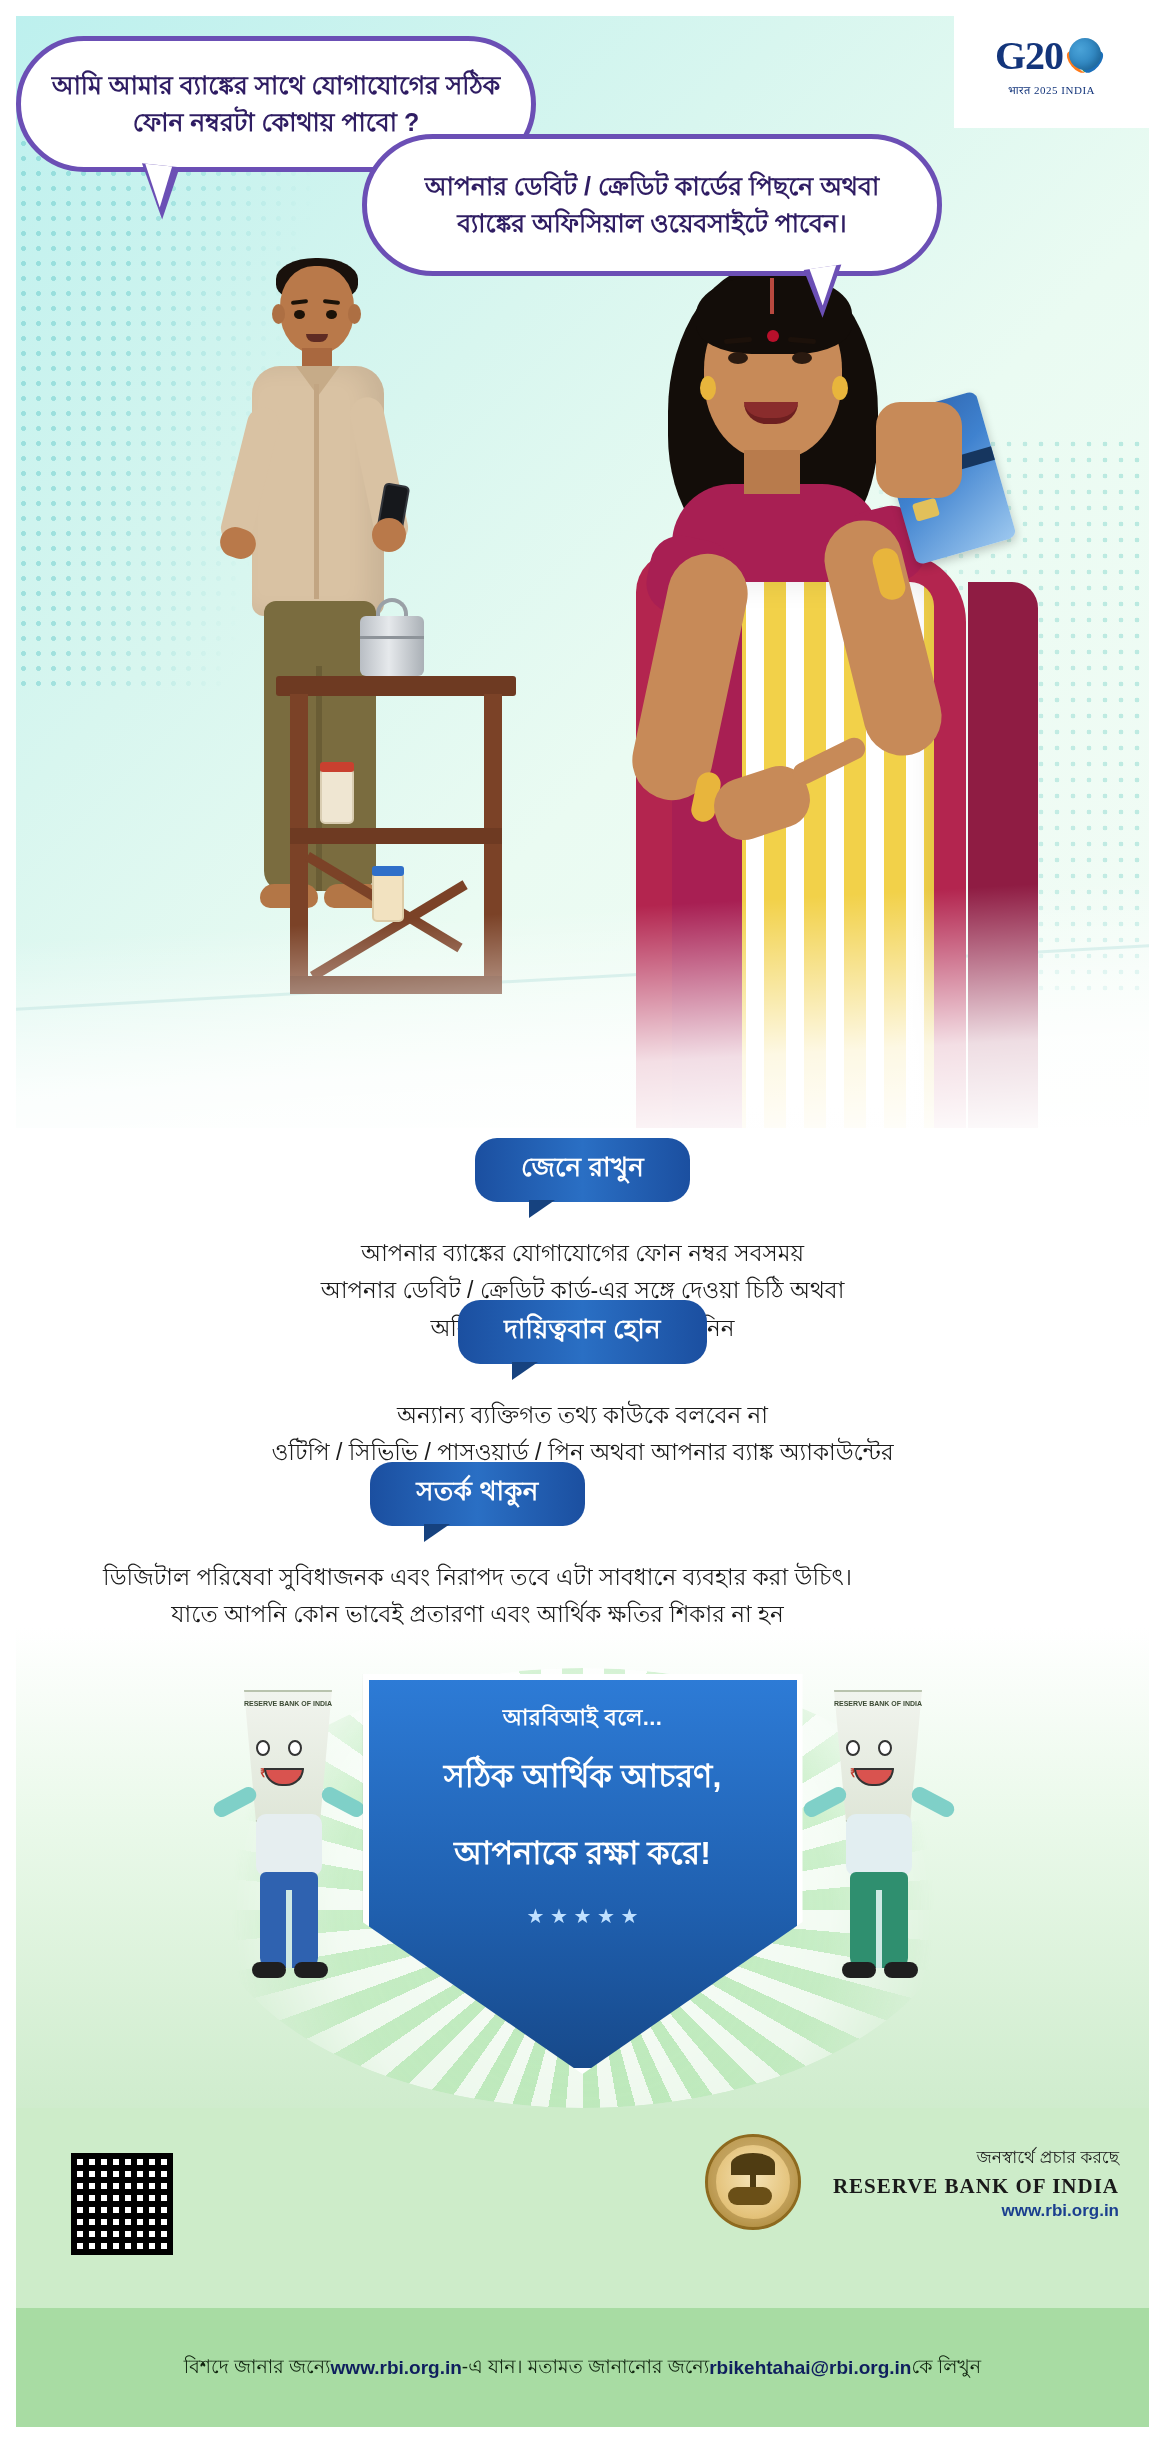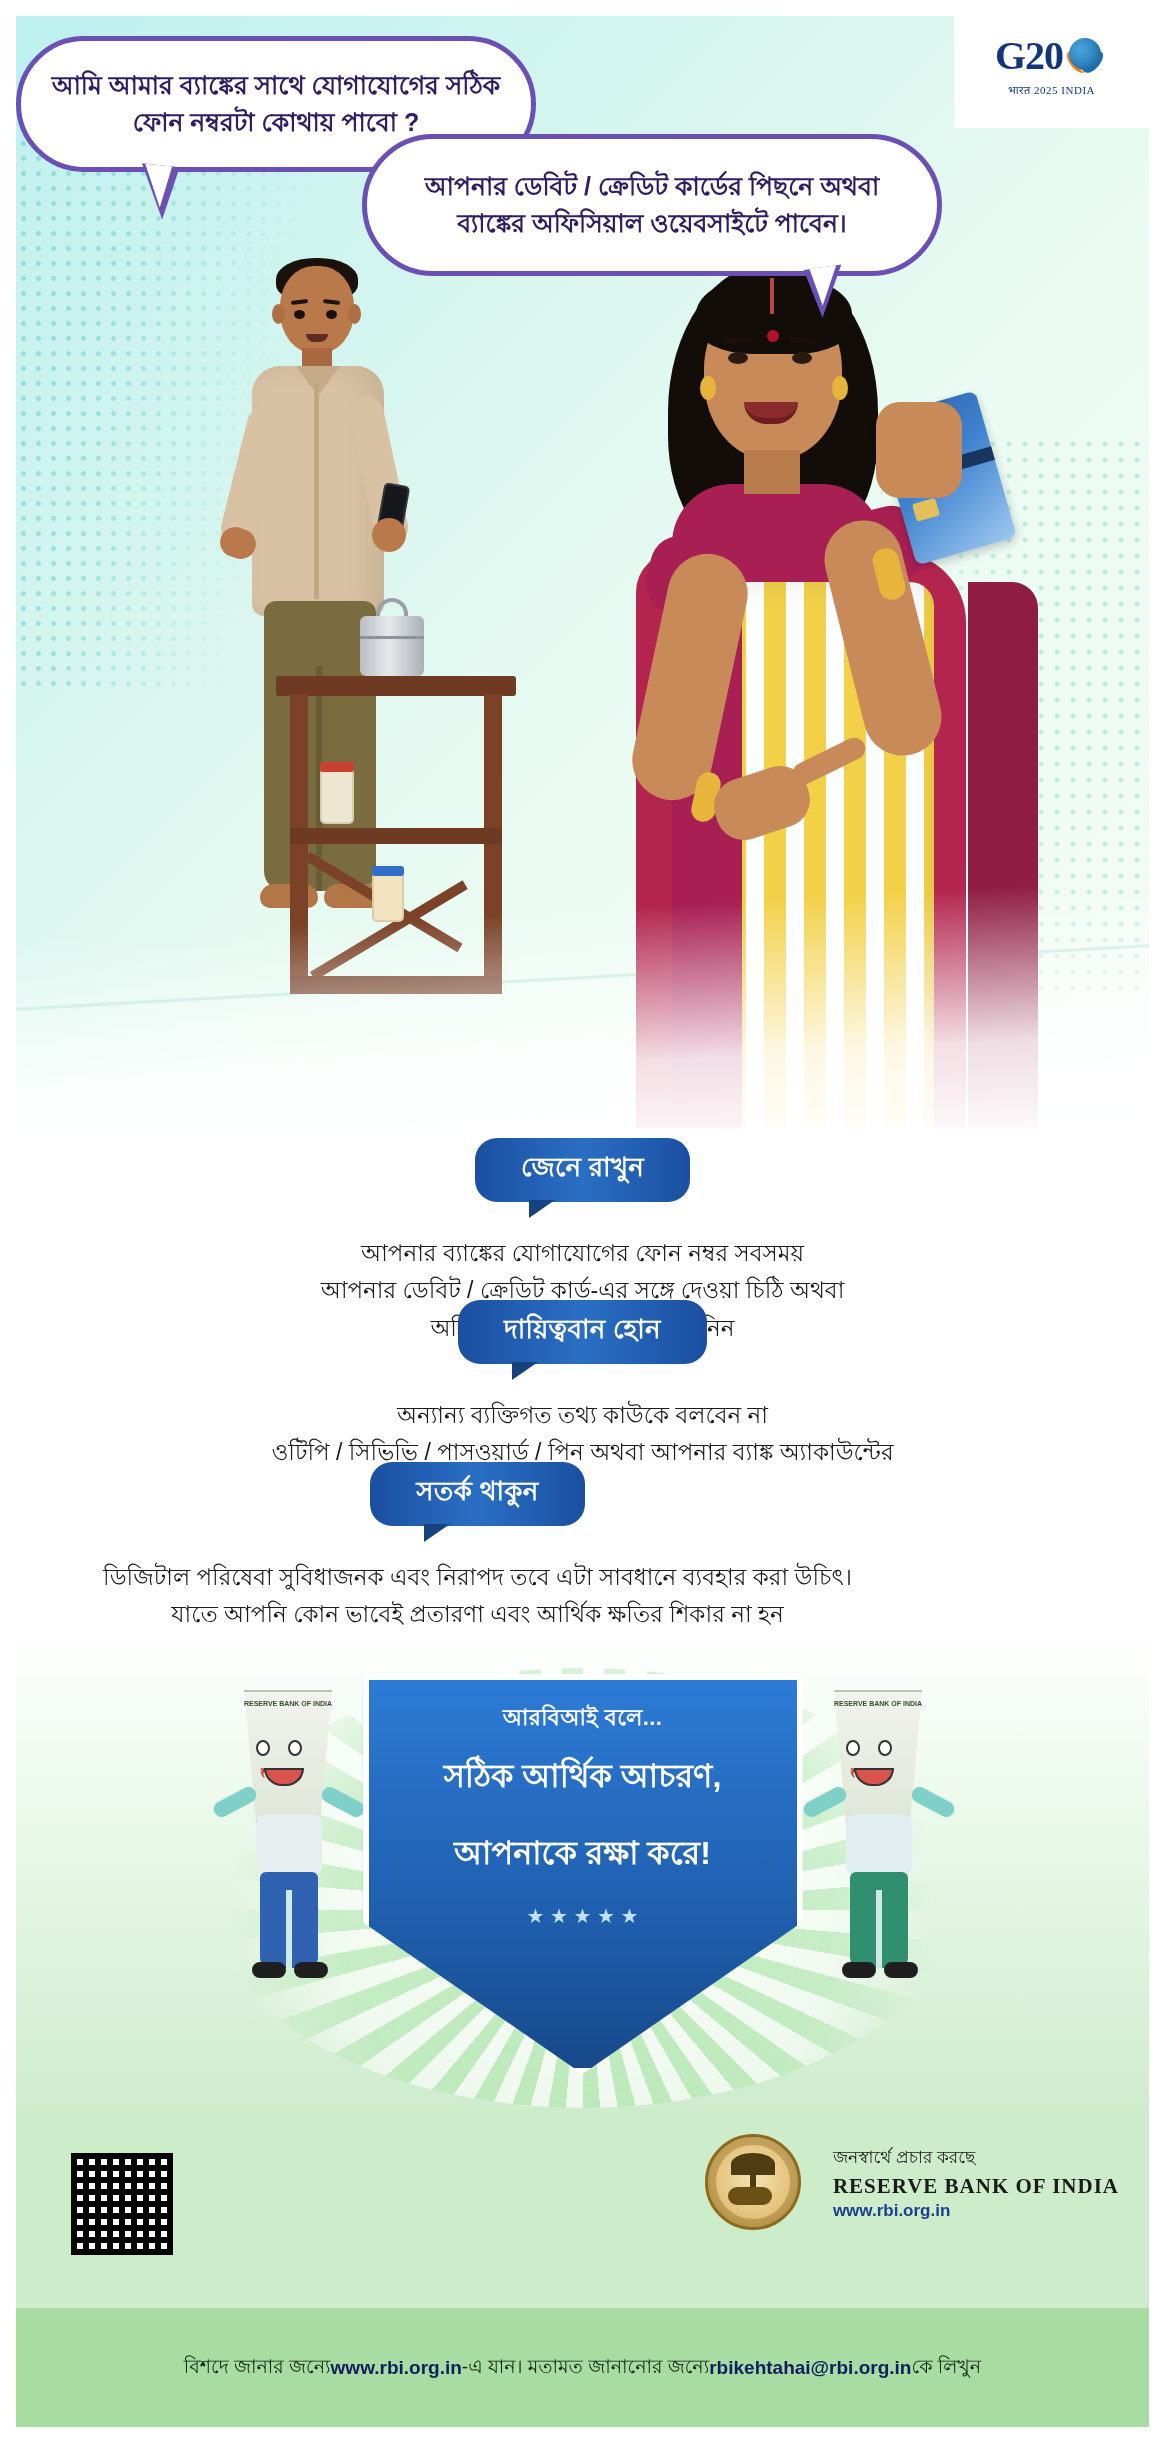--- a/index.html
+++ b/index.html
@@ -382,21 +382,21 @@
     width: 108px; height: 108px;
     background:
       repeating-linear-gradient(0deg,#000 0 6px,#fff 6px 12px),
       repeating-linear-gradient(90deg,#000 0 6px,#fff 6px 12px);
     background-blend-mode: multiply;
     border: 3px solid #cdecc9;
   }
   .rbi-block {
     position: absolute;
     right: 30px; top: 26px;
-    display: flex; align-items: center; gap: 32px;
+    display: flex; align-items: center; gap: 32px; text-align: right;
   }
   .rbi-emblem {
     width: 96px; height: 96px;
     border-radius: 50%;
     background: radial-gradient(circle at 50% 45%, #f5e3b5 0%, #e3c178 60%, #b98f33 100%);
     border: 3px solid #8e6a1f;
     position: relative;
   }
   .rbi-emblem .palm {
     position: absolute; left: 50%; top: 26px; margin-left: -3px;

